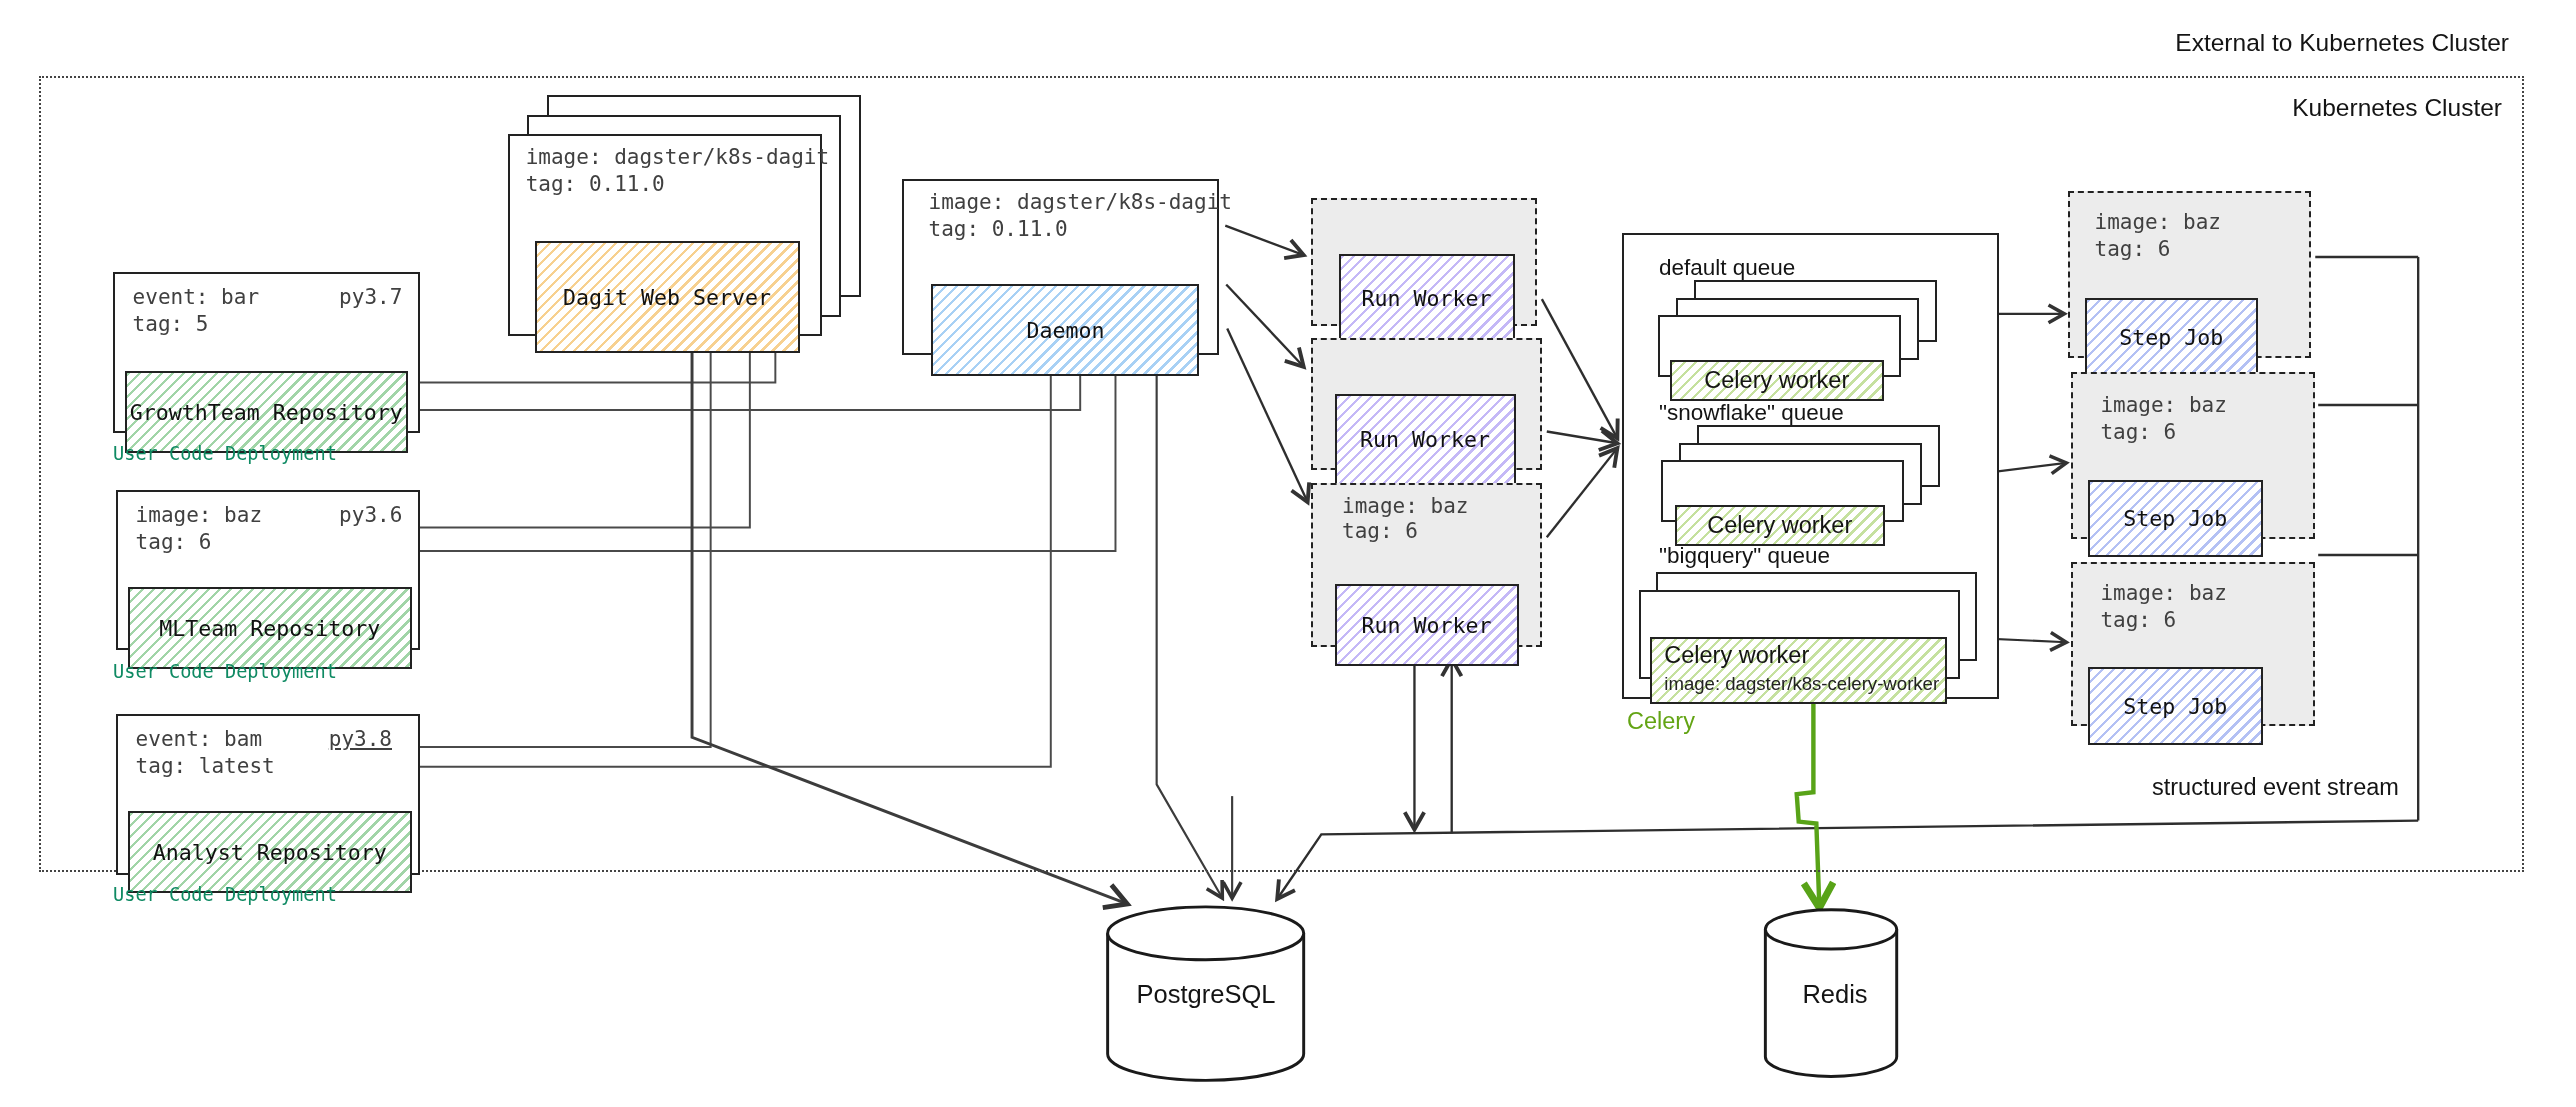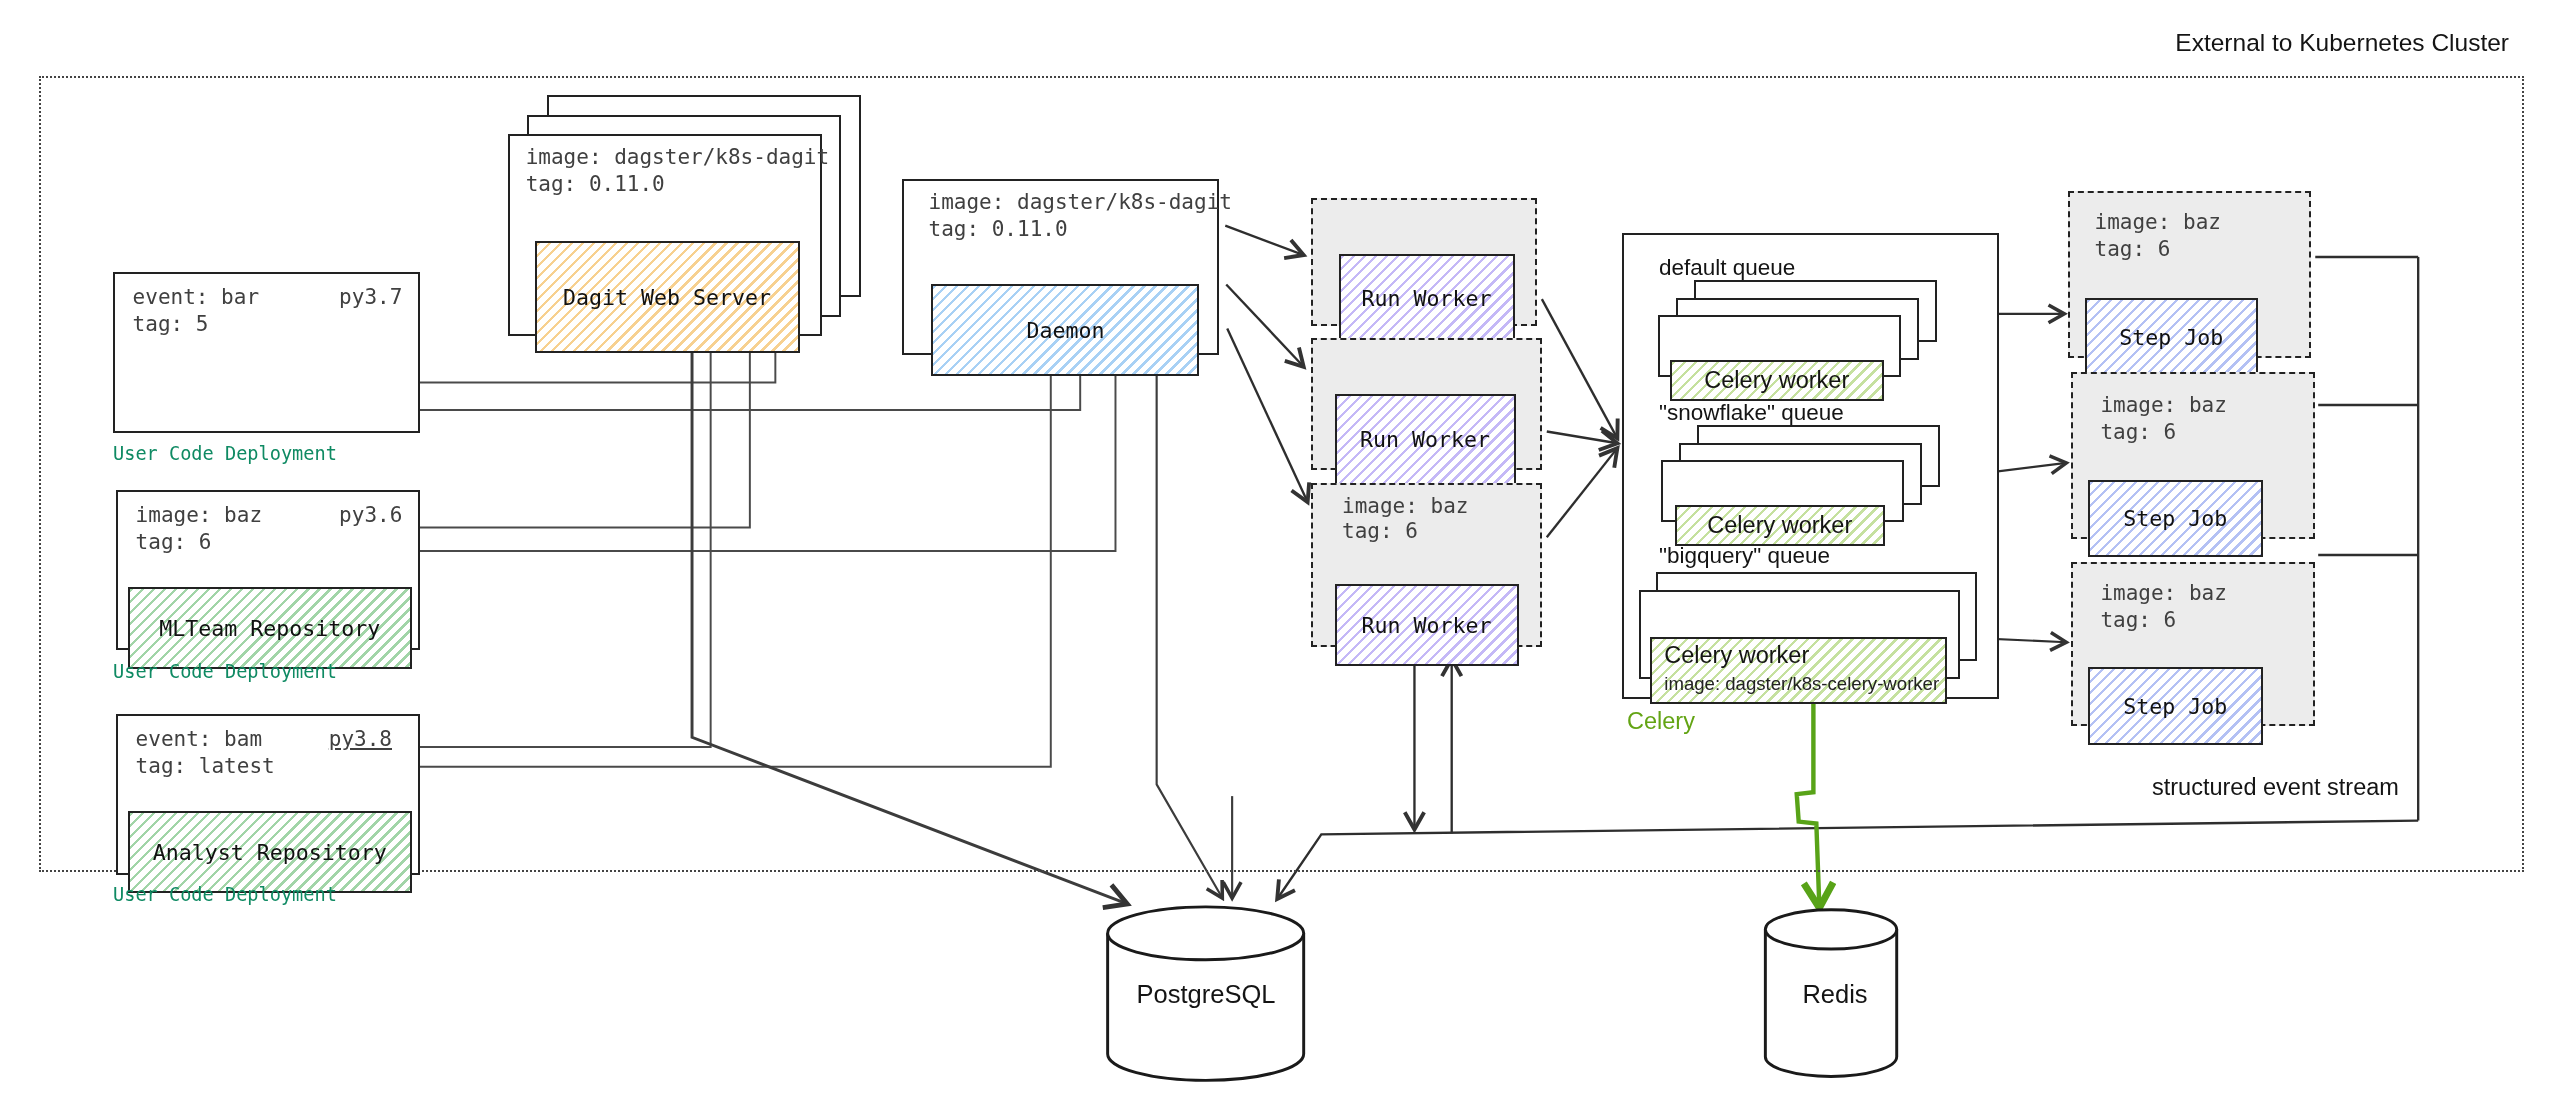--- a/index.html
+++ b/index.html
@@ -101,25 +101,29 @@
     <g stroke="#1a1a1a" stroke-width="3" fill="#fff">
       <path d="M1801,948 L1801,1078 A67,20 0 0 0 1935,1078 L1935,948"></path>
       <ellipse cx="1868" cy="948" rx="67" ry="20"></ellipse>
     </g>
   </svg>
 
   <div class="layer">
 
     <div class="cluster" style="left:39px;top:76px;width:2485px;height:796px;"></div>
     <div class="abs sanslabel rightalign" style="left:1960px;top:29px;width:549px;">External to Kubernetes Cluster</div>
+    <div class="abs sanslabel rightalign" style="left:1960px;top:94px;width:542px;">Kubernetes Cluster</div>
 
     <div class="box" style="left:113px;top:272px;width:307px;height:161px;">
       <div class="abs code" style="left:17.6px;top:9.8px;">event: bar</div>
       <div class="abs code" style="right:15.7px;top:9.8px;">py3.7</div>
       <div class="abs code" style="left:17.6px;top:37px;">tag: 5</div>
+      <div class="inner hatch-green" style="left:9.8px;top:61px;width:283px;height:82px;">
+        <span class="boxlabel">GrowthTeam Repository</span>
+      </div>
     </div>
     <div class="abs caption" style="left:113px;top:443px;">User Code Deployment</div>
 
     <div class="box" style="left:116px;top:490px;width:304px;height:160px;">
       <div class="abs code" style="left:17.6px;top:9.8px;">image: baz</div>
       <div class="abs code" style="right:15.7px;top:9.8px;">py3.6</div>
       <div class="abs code" style="left:17.6px;top:37px;">tag: 6</div>
       <div class="inner hatch-green" style="left:9.8px;top:59px;width:284px;height:82px;">
         <span class="boxlabel">MLTeam Repository</span>
       </div>

